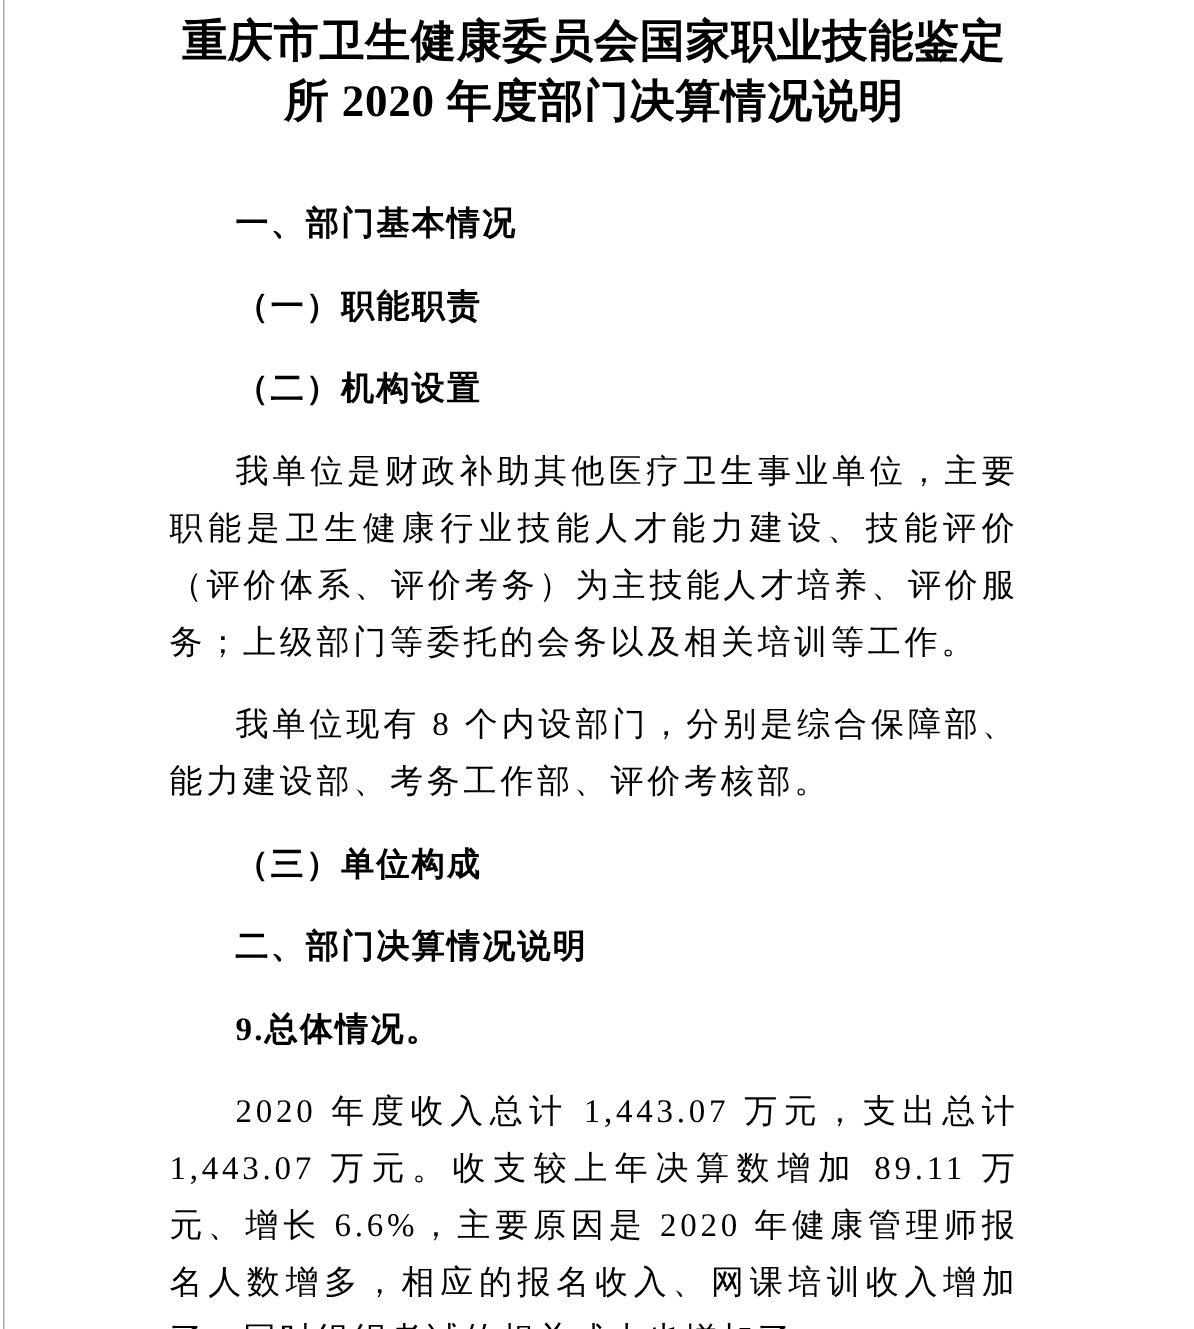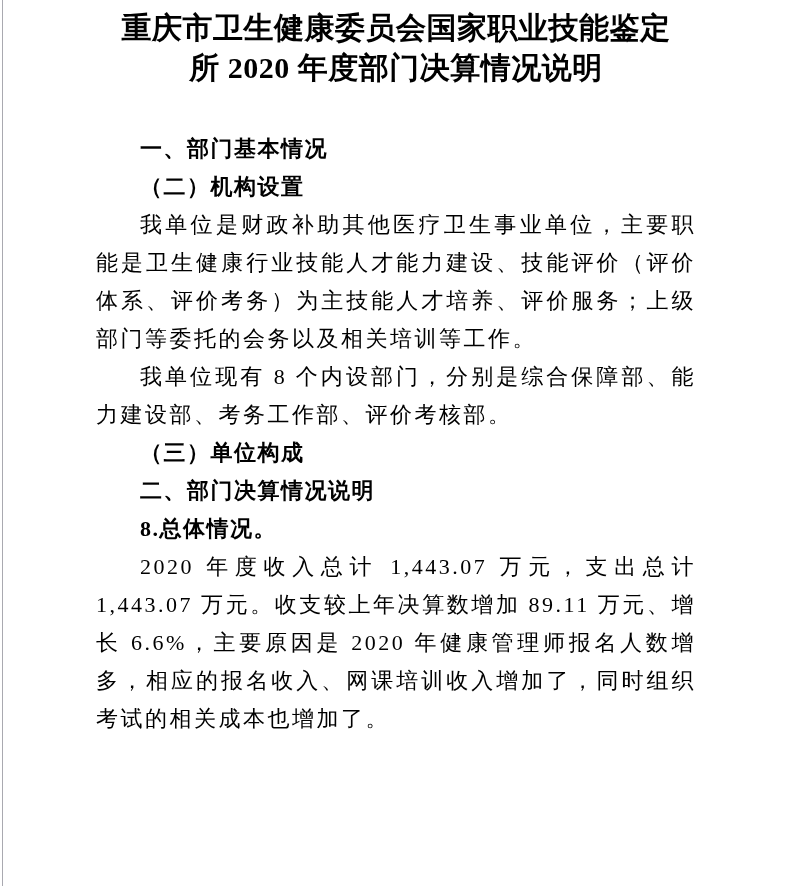--- a/index.html
+++ b/index.html
@@ -40,21 +40,21 @@
   }
   .title-line {
     display: block;
   }
   .block {
     font-size: 22px;
     line-height: 38px;
     letter-spacing: 2.5px;
     text-align: justify;
     text-justify: inter-character;
-    margin: 0;
+    margin: 17px;
     text-indent: 2em;
   }
   .section-heading,
   .sub-heading,
   .numbered-heading {
     font-weight: bold;
     letter-spacing: 1.5px;
   }
 </style>
 </head>
@@ -64,30 +64,31 @@
 
 <div class="page">
 
   <h1 class="doc-title">
     <span class="title-line">重庆市卫生健康委员会国家职业技能鉴定</span>
     <span class="title-line">所 2020 年度部门决算情况说明</span>
   </h1>
 
   <div class="block section-heading">一、部门基本情况</div>
 
+  <div class="block sub-heading">（一）职能职责</div>
 
   <div class="block sub-heading">（二）机构设置</div>
 
   <div class="block paragraph">我单位是财政补助其他医疗卫生事业单位，主要职能是卫生健康行业技能人才能力建设、技能评价（评价体系、评价考务）为主技能人才培养、评价服务；上级部门等委托的会务以及相关培训等工作。</div>
 
   <div class="block paragraph">我单位现有 8 个内设部门，分别是综合保障部、能力建设部、考务工作部、评价考核部。</div>
 
   <div class="block sub-heading">（三）单位构成</div>
 
 
   <div class="block section-heading">二、部门决算情况说明</div>
 
 
-  <div class="block numbered-heading">8.总体情况。</div>
+  <div class="block numbered-heading">9.总体情况。</div>
 
   <div class="block paragraph">2020 年度收入总计 1,443.07 万元，支出总计 1,443.07 万元。收支较上年决算数增加 89.11 万元、增长 6.6%，主要原因是 2020 年健康管理师报名人数增多，相应的报名收入、网课培训收入增加了，同时组织考试的相关成本也增加了。</div>
 
 </div>
 
 </body></html>

